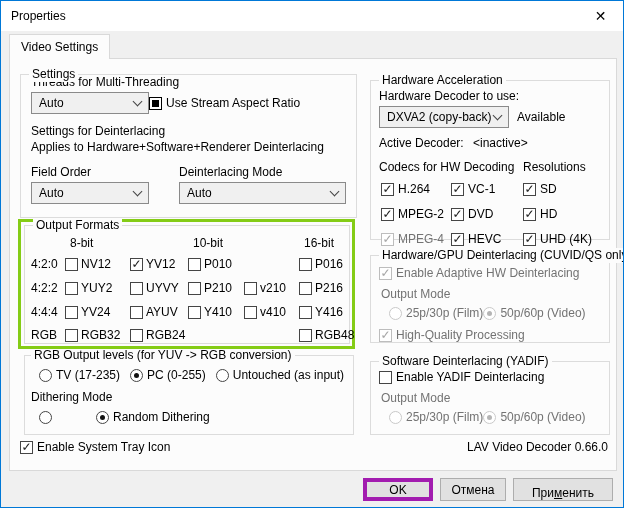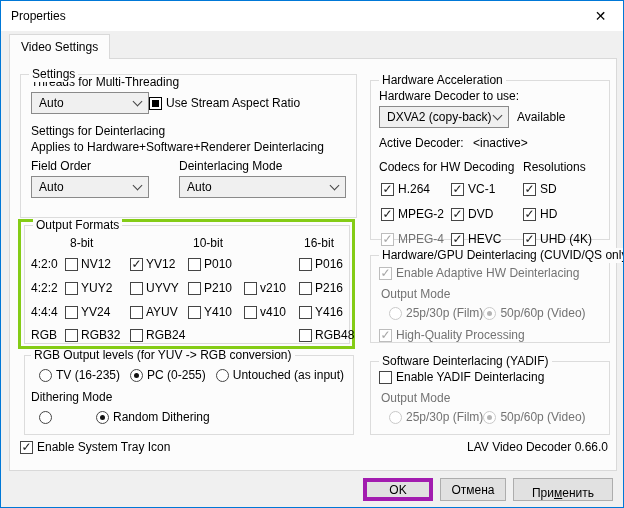--- a/index.html
+++ b/index.html
@@ -46,21 +46,21 @@
   .chev { width:7px; height:7px; border-right:1px solid #444; border-bottom:1px solid #444;
           transform:rotate(45deg); margin-top:-4px; flex:none; }
 
   
   .g-settings { left:10px; top:15px; width:337px; height:144px; padding:0 10px 0 10px; }
   .row-combo-cb { display:flex; align-items:center; margin-top:3px; }
   .combo-threads { width:118px; }
   .asr { }
   .h-deint { margin-top:10px; }
   .note { margin-top:2px; line-height:14px; }
-  .two-combos { display:flex; margin-top:5px; }
+  .two-combos { display:flex; margin-top:11px; }
   .col-field { width:150px; }
   .col-mode { flex:1; }
   .lab { display:block; margin-bottom:3px; }
   .combo-field { width:118px; }
   .combo-mode { width:167px; }
 
   
   .red-box { position:absolute; left:8px; top:160px; width:337px; height:130px;
              border:3px solid #84cc16; z-index:3; }
   .g-of { position:absolute; left:3px; top:3px; right:2px; bottom:2px; border:1px solid #dcdcdc;
@@ -254,21 +254,21 @@
           </div>
         </div>
       </div>
     </div>
 
     <div class="group g-rgb">
       <span class="gtitle">RGB Output levels (for YUV -&gt; RGB conversion)</span>
       <div class="rad-row1">
         <div class="crow">
           <span class="rad"></span>
-          <span>TV (16-235)</span>
+          <span>TV (17-235)</span>
         </div>
         <div class="crow">
           <span class="rad sel"></span>
           <span>PC (0-255)</span>
         </div>
         <div class="crow">
           <span class="rad"></span>
           <span>Untouched (as input)</span>
         </div>
       </div>

